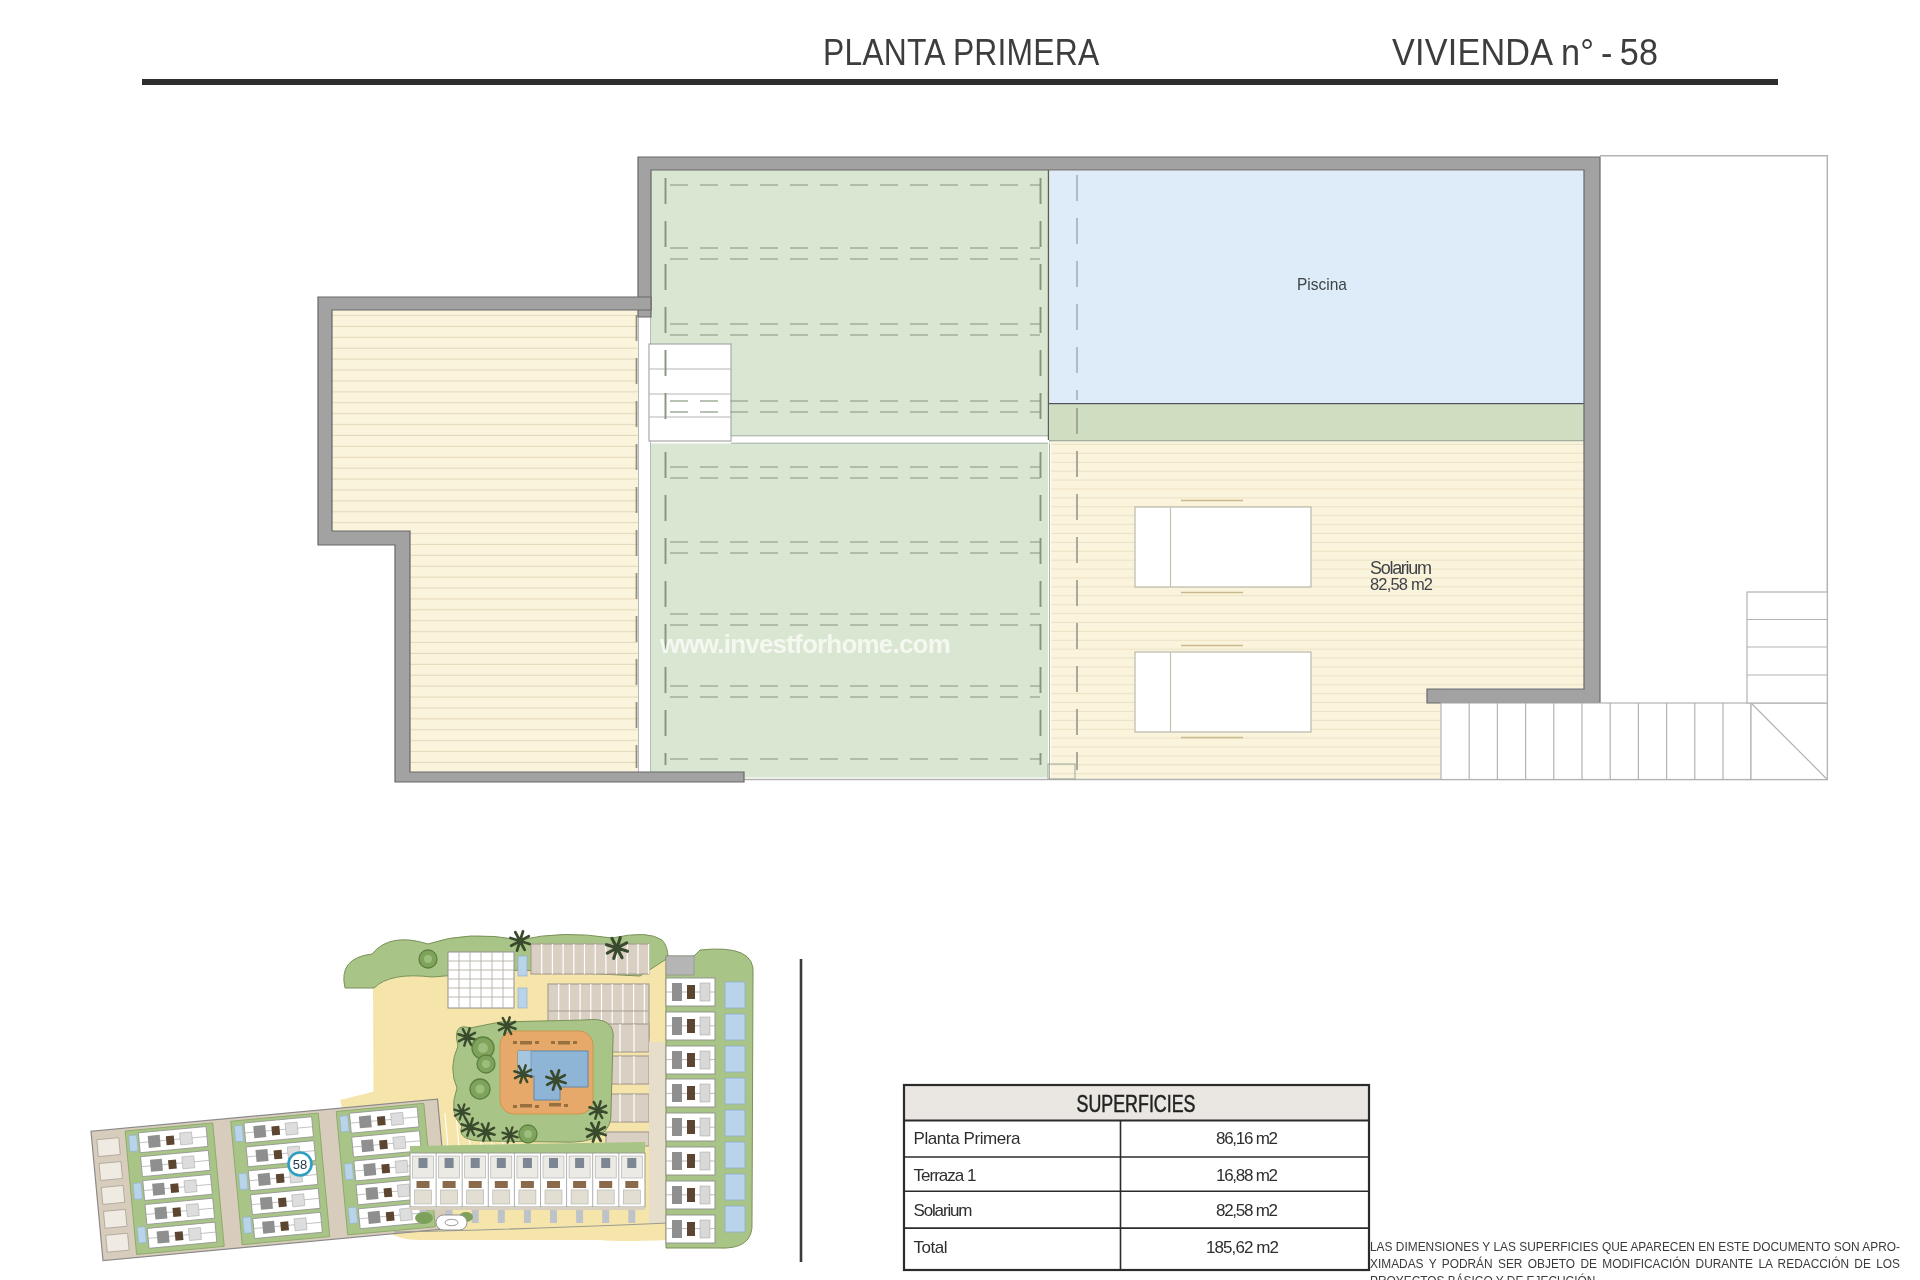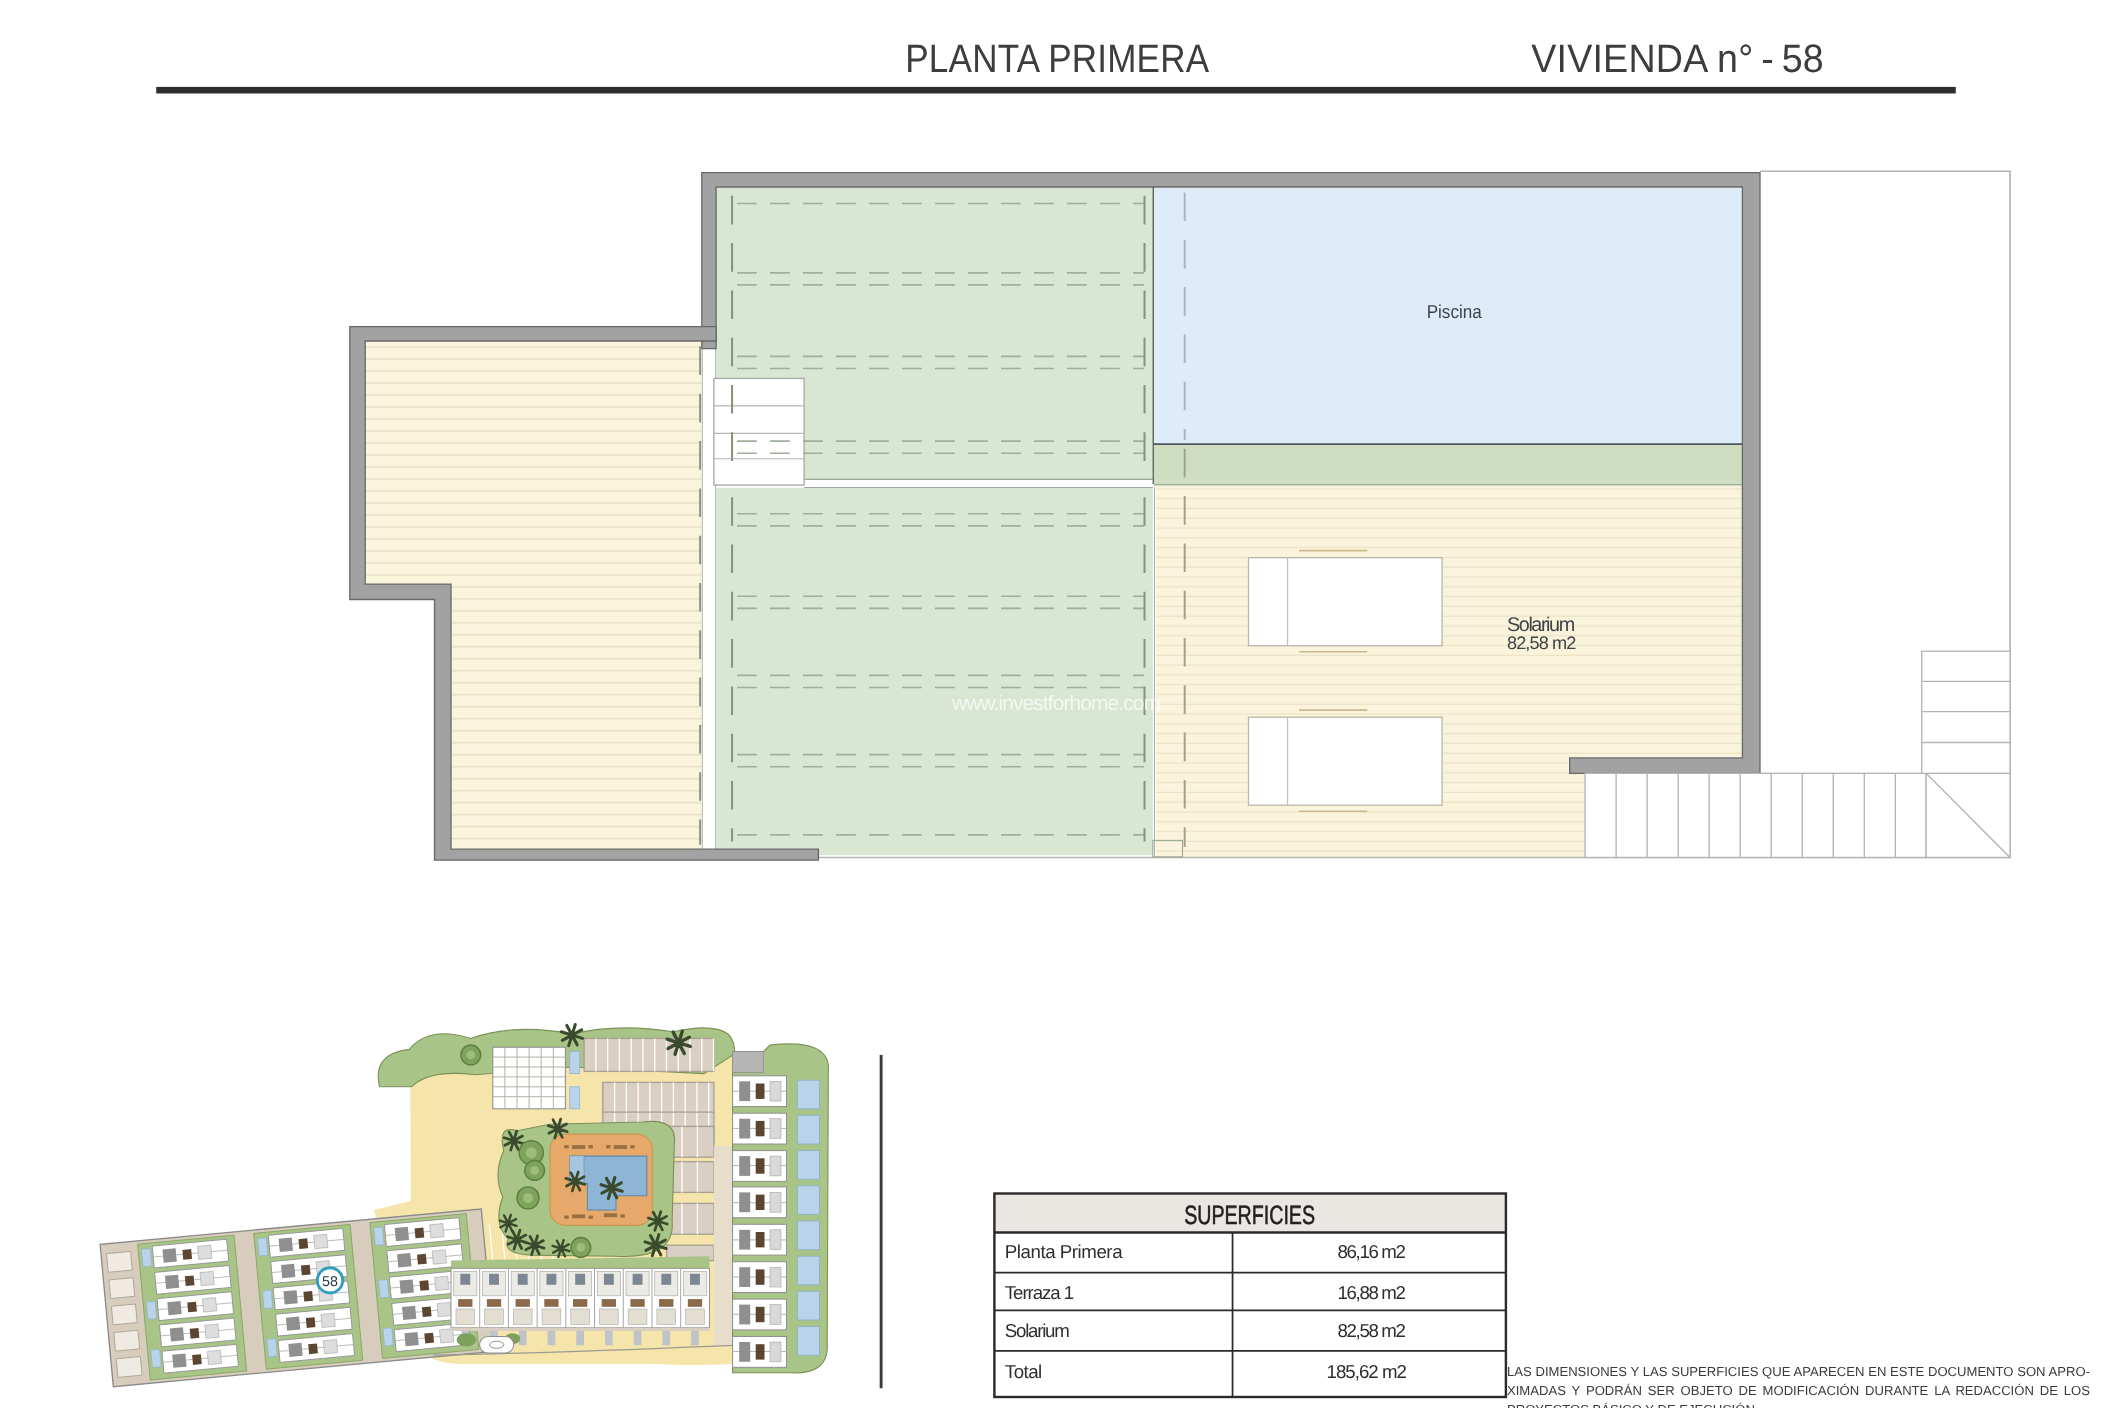--- a/index.html
+++ b/index.html
@@ -1,21 +1,21 @@
 <!DOCTYPE html>
 <html><head>
 <meta charset="utf-8">
 <style>
   html,body{margin:0;padding:0;background:#ffffff;width:1920px;height:1280px;overflow:hidden;}
   body{font-family:"Liberation Sans", sans-serif;position:relative;}
   .abs{position:absolute;}
   #title-left{left:823px;top:32px;font-size:36px;color:#3d3d3d;letter-spacing:0.2px;transform:scaleX(0.885);transform-origin:0 0;}
   #title-right{left:1392px;top:32px;font-size:36px;color:#3d3d3d;letter-spacing:0.2px;transform:scaleX(0.95);transform-origin:0 0;}
   #rule{left:142px;top:79px;width:1636px;height:5.5px;background:#2e2e2e;}
-  #watermark{left:660px;top:629px;width:600px;text-align:center;font-size:19px;font-weight:normal;color:rgba(255,255,255,0.7);letter-spacing:-0.8px;}
+  #watermark{left:660px;top:629px;width:600px;text-align:left;font-size:26px;font-weight:bold;color:rgba(255,255,255,0.7);letter-spacing:-0.8px;}
   #disclaimer{left:1370px;top:1238.5px;width:530px;font-size:11.9px;line-height:17.3px;color:#3a3a3a;text-align:justify;}
 </style>
 </head>
 <body>
 <svg class="abs" style="left:0;top:0" width="1920" height="1280" viewBox="0 0 1920 1280">
 <defs>
   <pattern id="deckStripes" width="20" height="10.9" patternUnits="userSpaceOnUse">
     <rect width="20" height="10.9" fill="#fbf4dd"></rect>
     <rect y="9.8" width="20" height="1.2" fill="#e4d9bb"></rect>
   </pattern>

